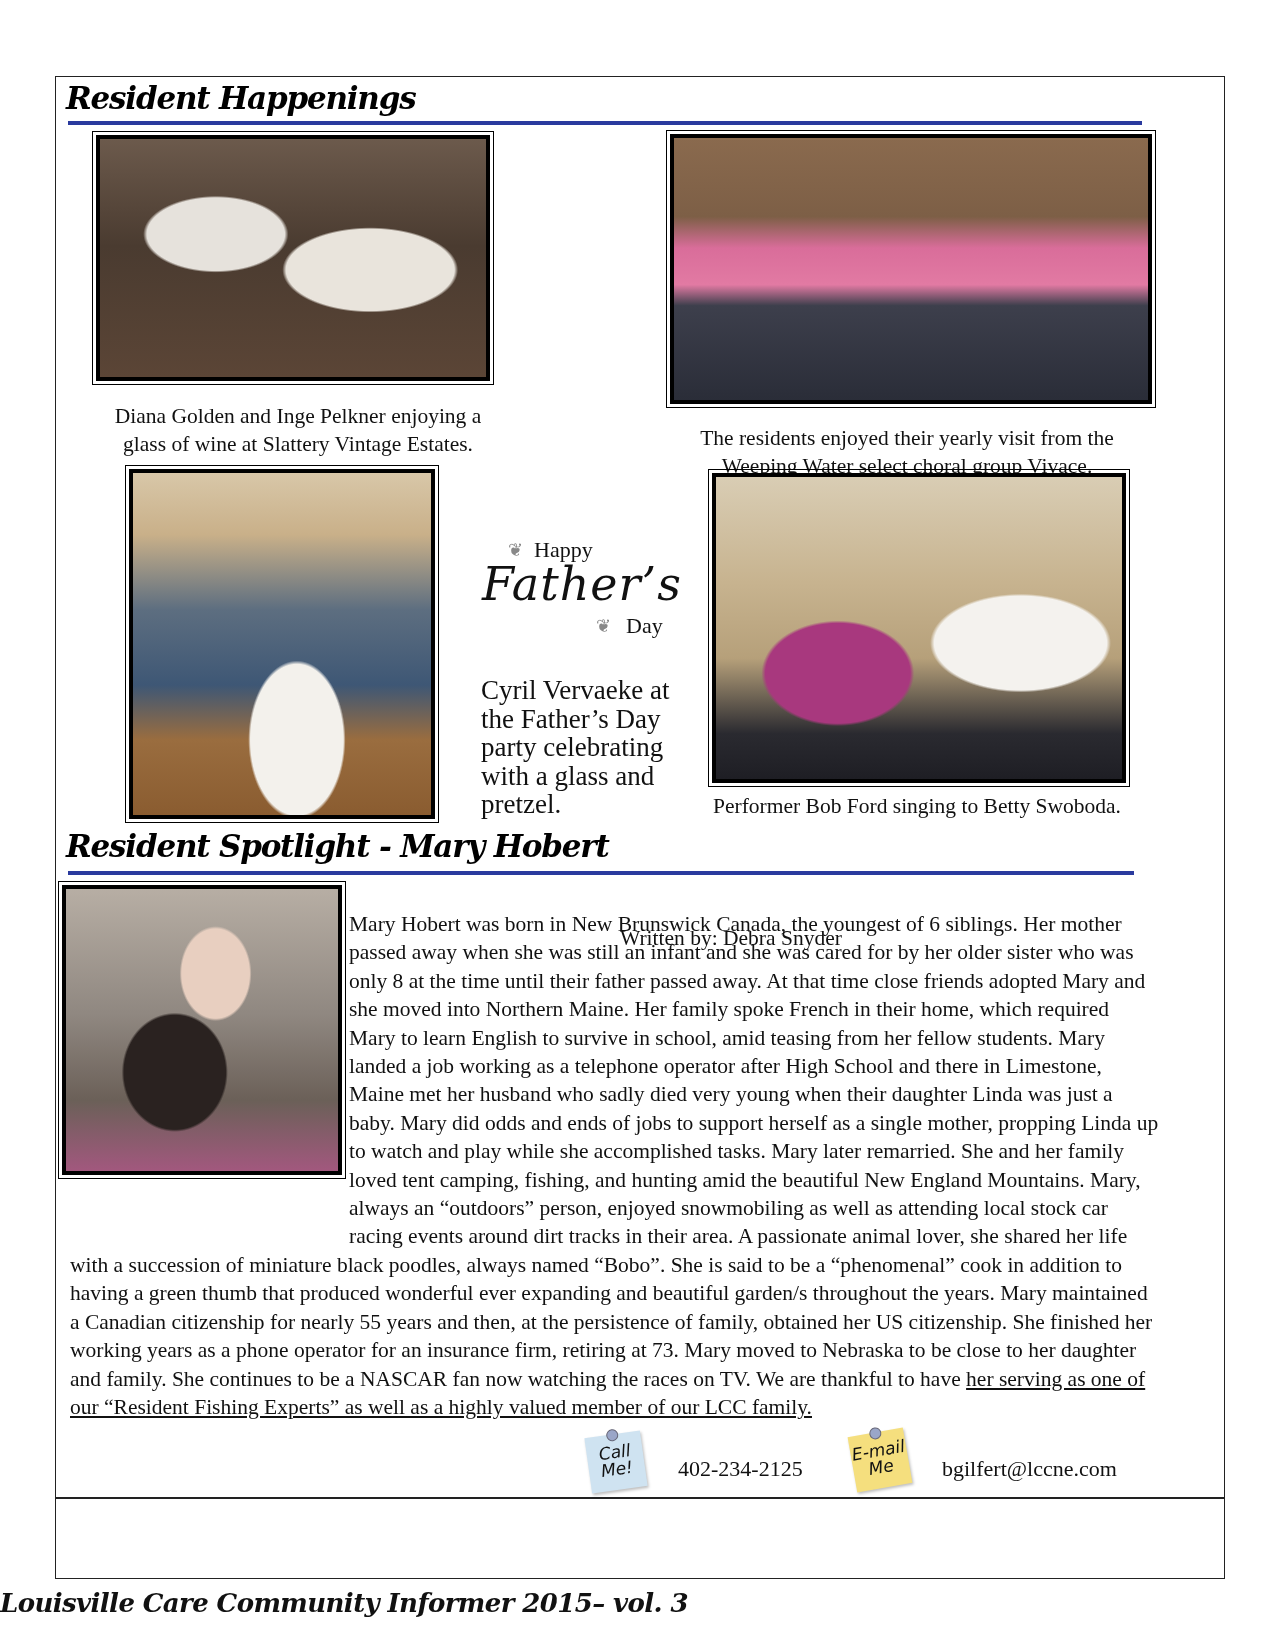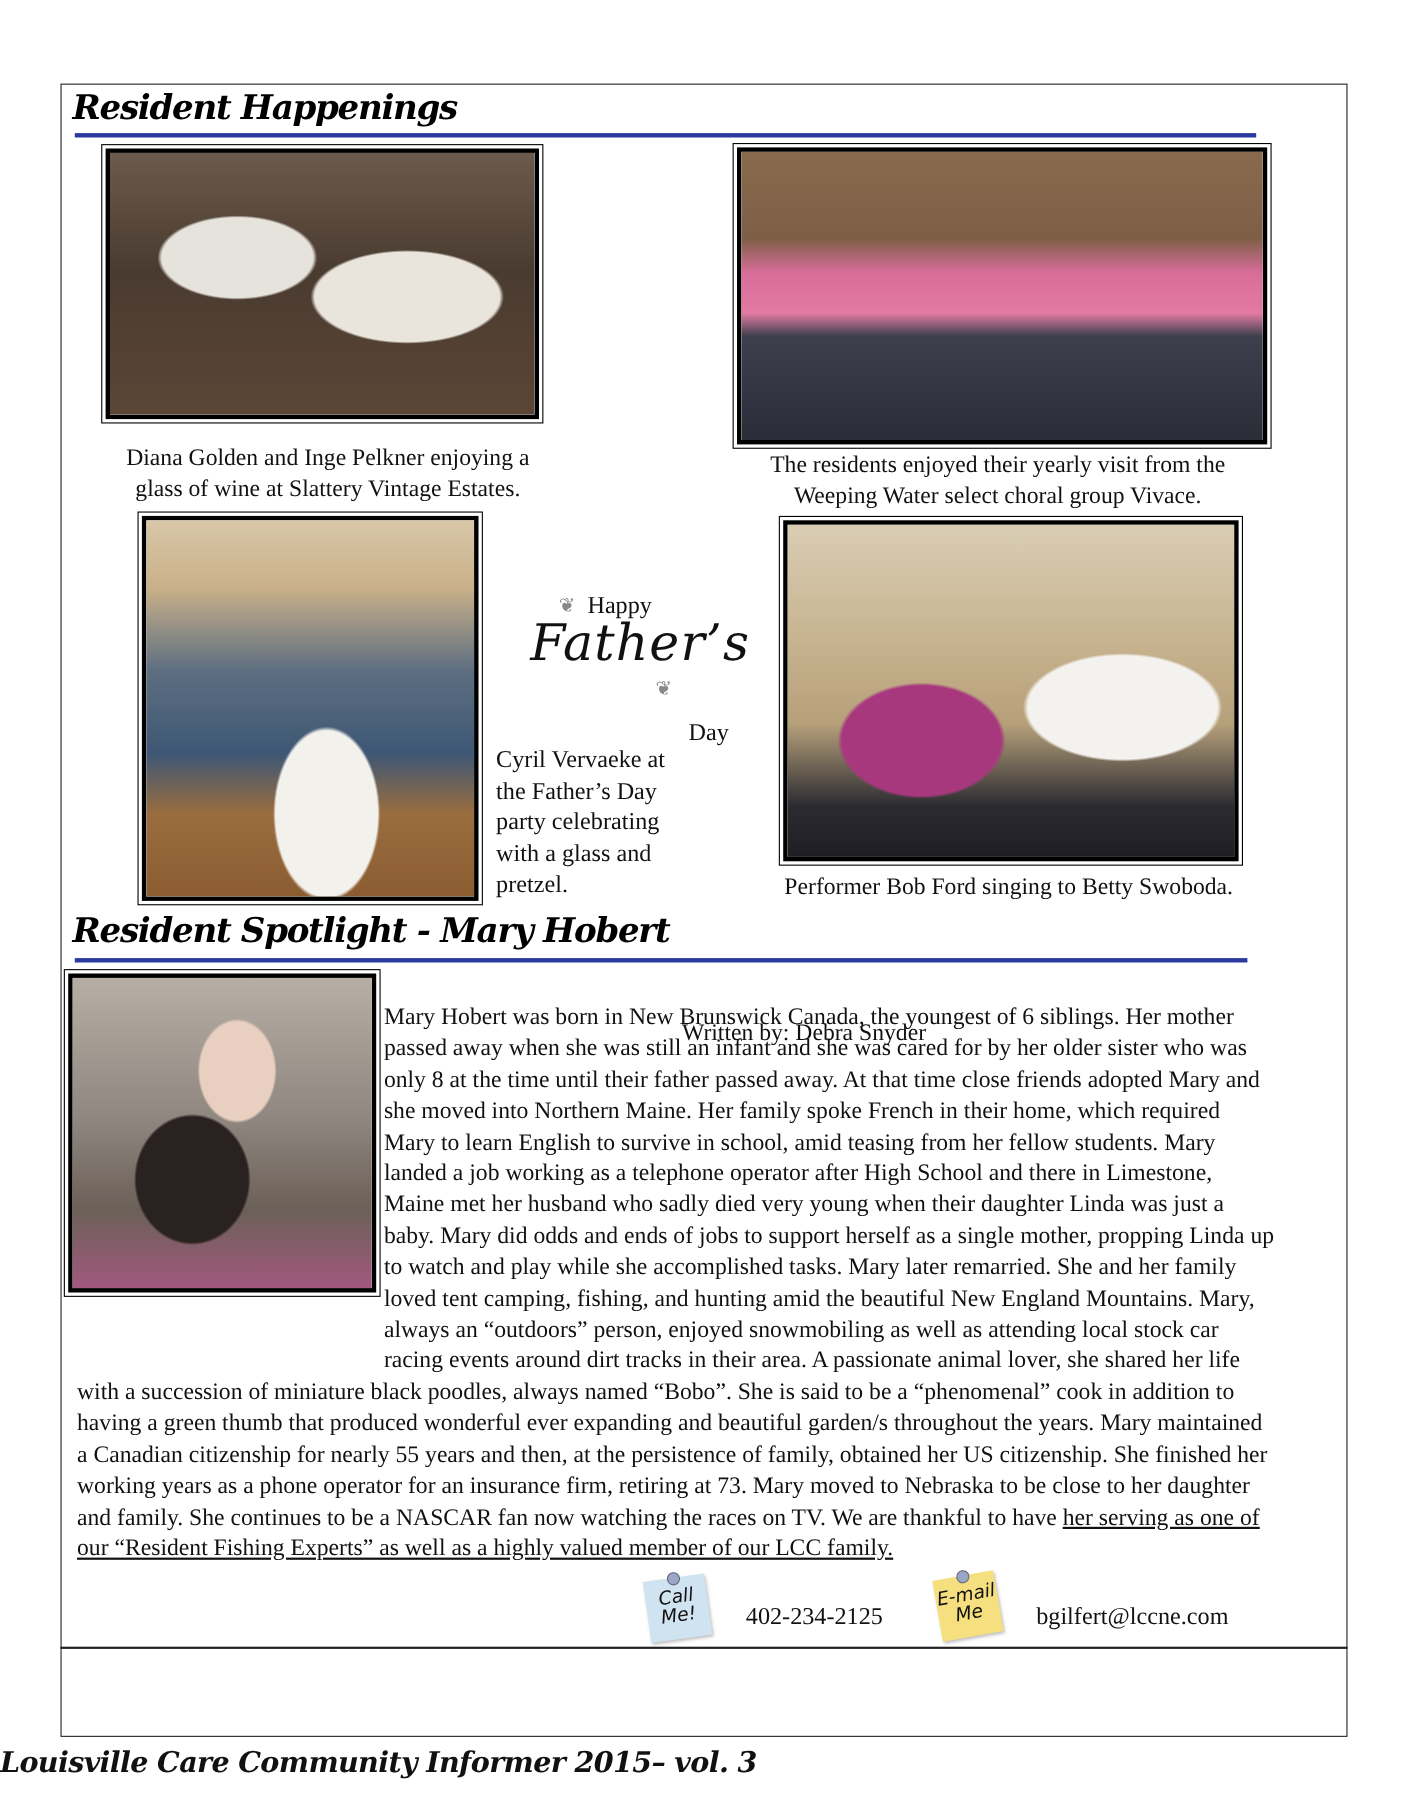--- a/index.html
+++ b/index.html
@@ -7,26 +7,26 @@
          font-family: "Liberation Serif", "DejaVu Serif", serif; color: #111; }
   .frame { position: absolute; left: 55px; top: 76px; width: 1170px; height: 1503px;
            border: 1.5px solid #222; box-sizing: border-box; }
   .section-title { position: absolute; font-family: "DejaVu Serif", serif; font-style: italic;
                    font-weight: bold; font-size: 31px; letter-spacing: -1.2px; color: #000; text-align: center; }
   .rule { position: absolute; height: 4px; background: #2a3a9e; }
   .photo { position: absolute; border: 4px solid #000; outline: 1.5px solid #000; outline-offset: 3px;
            box-sizing: border-box; overflow: hidden; }
   .photo .ph { position: absolute; inset: 0; }
   .caption { position: absolute; font-size: 21.5px; line-height: 28px; text-align: center; color: #111; }
-  .side-caption { position: absolute; font-size: 22px; line-height: 28.5px; color: #111; }
+  .side-caption { position: absolute; font-size: 27px; line-height: 28.5px; color: #111; margin-left: 30px; }
   .fathers { position: absolute; left: 478px; top: 535px; width: 220px; height: 110px; }
   .fathers .happy { position: absolute; left: 56px; top: 2px; font-size: 22px; }
   .fathers .script { position: absolute; left: 4px; top: 22px; font-family: "DejaVu Serif", serif;
                      font-style: italic; font-size: 46px; letter-spacing: 1px; }
-  .fathers .day { position: absolute; left: 148px; top: 78px; font-size: 22px; margin-top: 40px; }
+  .fathers .day { position: absolute; left: 148px; top: 78px; font-size: 22px; }
   .fathers .orn { position: absolute; color: #888; font-size: 18px; }
   .byline { position: absolute; left: 620px; top: 926px; font-size: 21.5px; }
   .article { position: absolute; font-size: 21.5px; line-height: 28.4px; color: #111; }
   .article p { margin: 0; }
   .article .float { float: left; width: 300px; height: 320px; }
   .article .last { text-decoration: underline; }
   .footer-rule { position: absolute; left: 55px; top: 1497px; width: 1170px; height: 2px; background: #222; }
   .footer-text { position: absolute; font-size: 21.5px; line-height: 28px; text-align: center; }
   .note { position: absolute; width: 56px; height: 56px; box-shadow: 1px 2px 3px rgba(0,0,0,.25);
           font-family: "DejaVu Sans", sans-serif; font-style: italic; font-size: 17px; line-height: 17px;
@@ -50,21 +50,21 @@
   <div class="ph" style="background: radial-gradient(ellipse at 70% 55%, #e9e4dc 0 22%, transparent 23%), radial-gradient(ellipse at 30% 40%, #e6e2dc 0 18%, transparent 19%), linear-gradient(180deg,#6c5a4c 0%,#4a3b30 45%,#5b4536 100%);"></div>
 </div>
 <div class="caption" style="left:70px; top:402px; width:456px;">
   <div>Diana Golden and Inge Pelkner enjoying a</div>
   <div>glass of wine at Slattery Vintage Estates.</div>
 </div>
 
 <div class="photo" style="left:670px; top:134px; width:482px; height:270px;">
   <div class="ph" style="background: linear-gradient(180deg,#8a6a4e 0%,#7d5f46 30%,#d96d9a 42%,#e27aa3 56%,#3d3f4c 64%,#2a2d38 100%);"></div>
 </div>
-<div class="caption" style="left:654px; top:408px; width:506px;">
+<div class="caption" style="left:654px; top:424px; width:506px;">
   <div>The residents enjoyed their yearly visit from the</div>
   <div>Weeping Water select choral group Vivace.</div>
 </div>
 
 <div class="photo" style="left:129px; top:469px; width:306px; height:350px;">
   <div class="ph" style="background: radial-gradient(ellipse at 55% 78%, #f3f1ec 0 20%, transparent 21%), linear-gradient(180deg,#d8c7a8 0%,#c9b089 18%,#5d6e80 40%,#3e5775 62%,#9a6d3f 78%,#8a5c30 100%);"></div>
 </div>
 
 <div class="fathers">
   <span class="orn" style="left:30px; top:4px;">❦</span>

